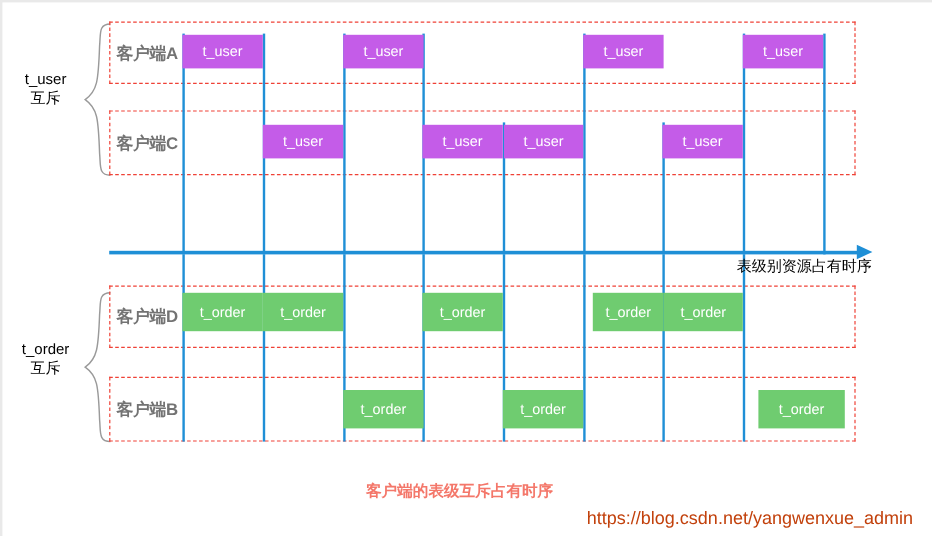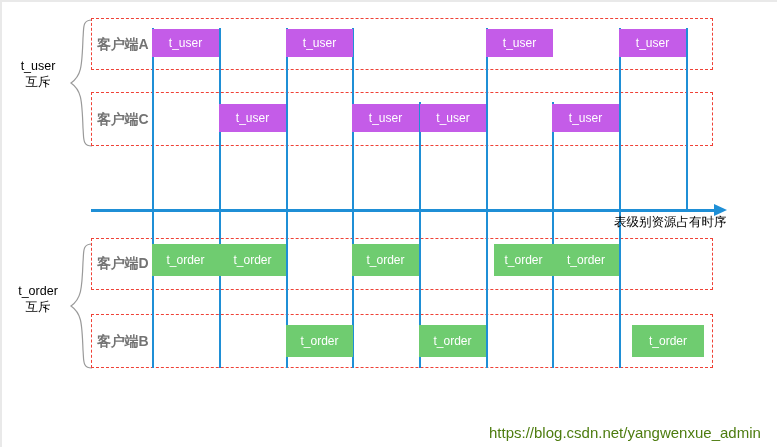--- a/index.html
+++ b/index.html
@@ -87,21 +87,21 @@
     position:absolute;
     color:#f4776a;
     font-size:13px;
     font-weight:bold;
     white-space:nowrap;
   }
 
   
   .watermark{
     position:absolute;
-    color:#4d7c0f;
+    color:#c2410c;
     font-size:15px;
     white-space:nowrap;
   }
 </style>
 </head>
 <body>
 
 <div id="canvas">
 
   <div class="frame-edge frame-left"></div>
@@ -177,16 +177,17 @@
   <div class="block order" style="left:152px;top:244px;width:67px;height:32px;">t_order</div>
   <div class="block order" style="left:219px;top:244px;width:67px;height:32px;">t_order</div>
   <div class="block order" style="left:352px;top:244px;width:67px;height:32px;">t_order</div>
   <div class="block order" style="left:494px;top:244px;width:59px;height:32px;">t_order</div>
   <div class="block order" style="left:553px;top:244px;width:66px;height:32px;">t_order</div>
 
   <div class="block order" style="left:286px;top:325px;width:67px;height:32px;">t_order</div>
   <div class="block order" style="left:419px;top:325px;width:67px;height:32px;">t_order</div>
   <div class="block order" style="left:632px;top:325px;width:72px;height:32px;">t_order</div>
 
+  <div class="caption" style="left:305px;top:400px;">客户端的表级互斥占有时序</div>
 
   <div class="watermark" style="left:489px;top:424px;">https://blog.csdn.net/yangwenxue_admin</div>
 
 </div>
 
 </body></html>

